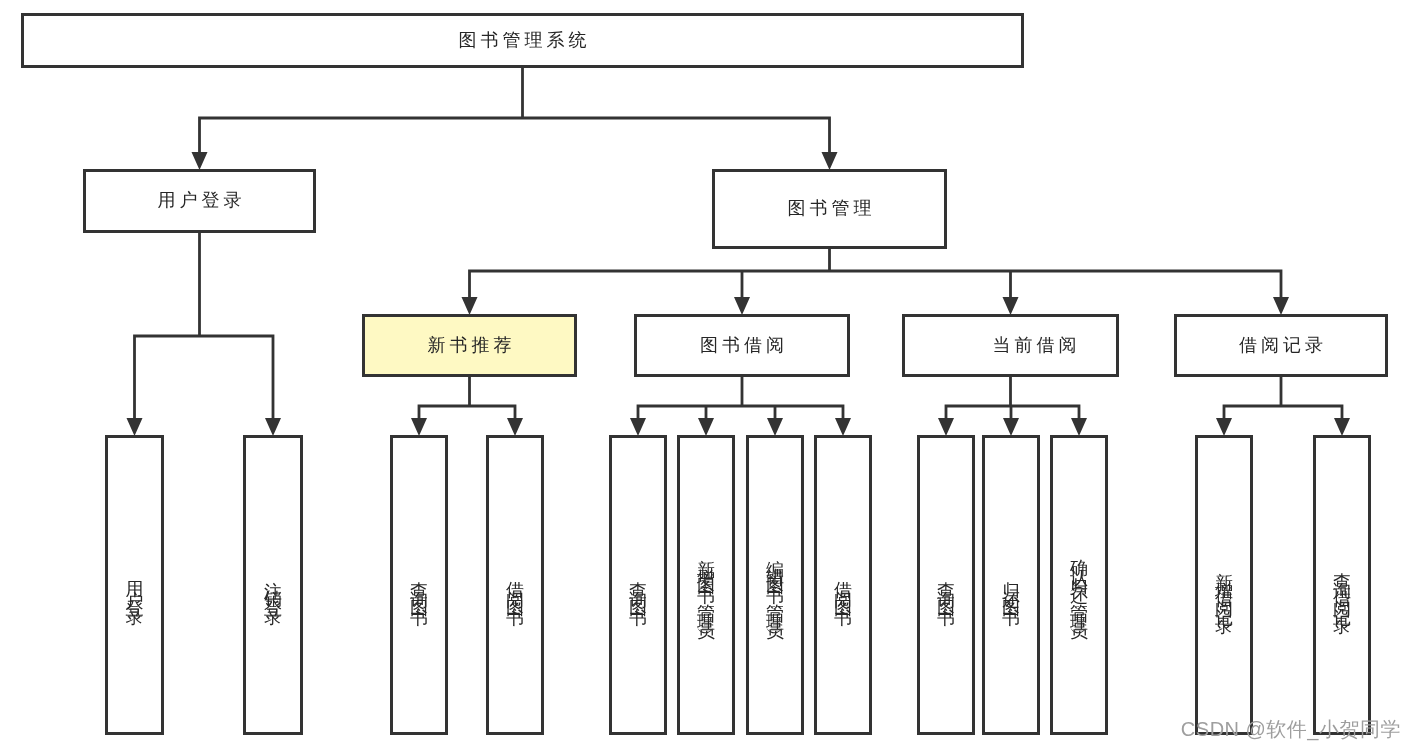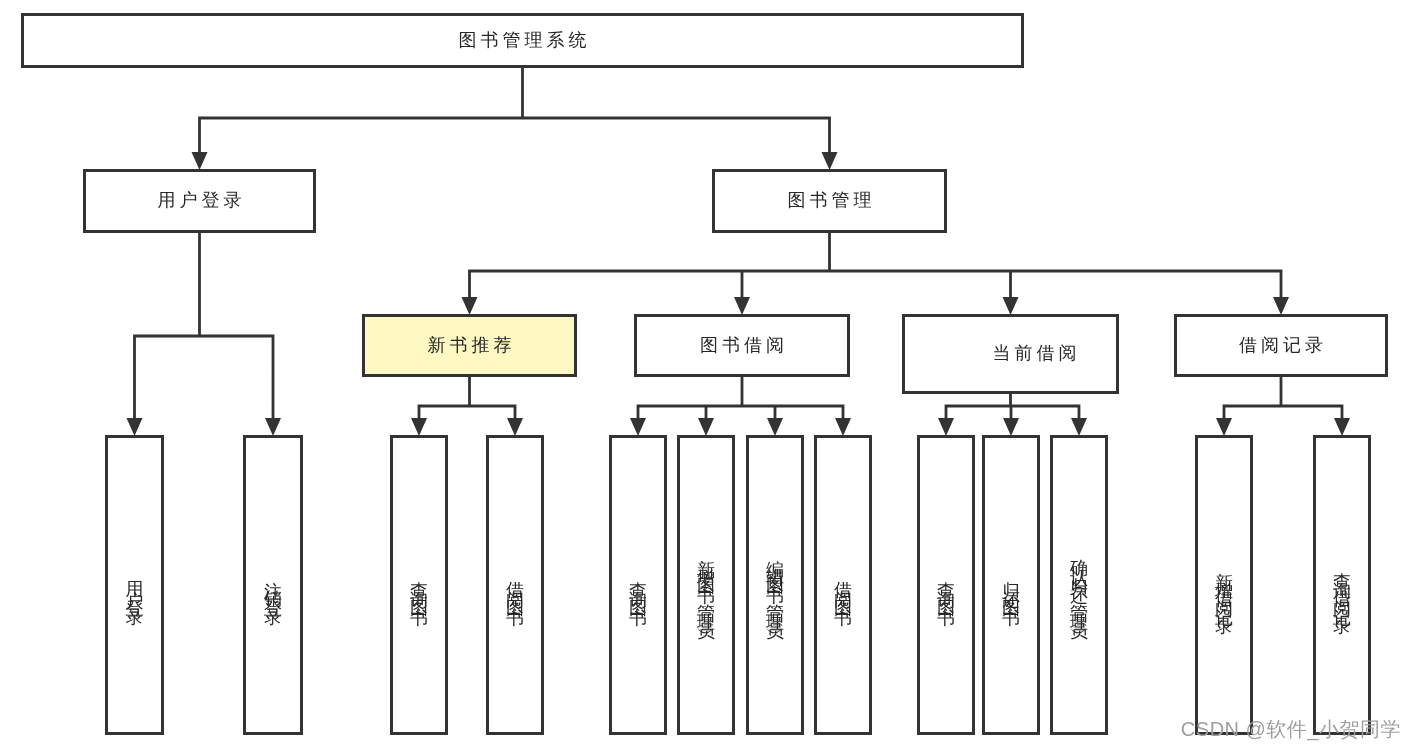--- a/index.html
+++ b/index.html
@@ -67,36 +67,36 @@
       <path d="M 522.5 68 V 118 M 199.5 118 H 829.5 M 199.5 118 V 157 M 829.5 118 V 157 M 199.5 233 V 336 M 134.5 336 H 273 M 134.5 336 V 423 M 273 336 V 423 M 829.5 233 V 271 M 469.5 271 H 1281 M 469.5 271 V 302 M 742 271 V 302 M 1010.5 271 V 302 M 1281 271 V 302 M 469.5 377 V 406 M 419 406 H 515 M 419 406 V 423 M 515 406 V 423 M 742 377 V 406 M 638 406 H 843 M 638 406 V 423 M 706 406 V 423 M 775 406 V 423 M 843 406 V 423 M 1010.5 377 V 406 M 946 406 H 1079 M 946 406 V 423 M 1011 406 V 423 M 1079 406 V 423 M 1281 377 V 406 M 1224 406 H 1342 M 1224 406 V 423 M 1342 406 V 423 " fill="none" stroke="#333333" stroke-width="2.8" stroke-linecap="square"></path>
       <path d="M 191.5 152 L 207.5 152 L 199.5 170 Z M 821.5 152 L 837.5 152 L 829.5 170 Z M 126.5 418 L 142.5 418 L 134.5 436 Z M 265 418 L 281 418 L 273 436 Z M 461.5 297 L 477.5 297 L 469.5 315 Z M 734 297 L 750 297 L 742 315 Z M 1002.5 297 L 1018.5 297 L 1010.5 315 Z M 1273 297 L 1289 297 L 1281 315 Z M 411 418 L 427 418 L 419 436 Z M 507 418 L 523 418 L 515 436 Z M 630 418 L 646 418 L 638 436 Z M 698 418 L 714 418 L 706 436 Z M 767 418 L 783 418 L 775 436 Z M 835 418 L 851 418 L 843 436 Z M 938 418 L 954 418 L 946 436 Z M 1003 418 L 1019 418 L 1011 436 Z M 1071 418 L 1087 418 L 1079 436 Z M 1216 418 L 1232 418 L 1224 436 Z M 1334 418 L 1350 418 L 1342 436 Z " fill="#333333" stroke="none"></path>
     </svg>
   <div class="watermark" style="color: rgb(158, 158, 158);">CSDN @软件_小贺同学</div>
 <div class="node" style="left: 21px; top: 13px; width: 1003px; height: 55px; border-color: rgb(51, 51, 51); background: rgb(255, 255, 255); color: rgb(38, 38, 38);">
       <span class="label">图书管理系统</span>
     </div>
     <div class="node" style="left: 83px; top: 169px; width: 233px; height: 64px; border-color: rgb(51, 51, 51); background: rgb(255, 255, 255); color: rgb(38, 38, 38);">
       <span class="label">用户登录</span>
     </div>
-    <div class="node" style="left: 712px; top: 169px; width: 235px; height: 64px; border-color: rgb(51, 51, 51); background: rgb(255, 255, 255); color: rgb(38, 38, 38);">
+    <div class="node" style="left: 712px; top: 169px; width: 235px; height: 80px; border-color: rgb(51, 51, 51); background: rgb(255, 255, 255); color: rgb(38, 38, 38);">
       <span class="label">图书管理</span>
     </div>
     <div class="node vert" style="left: 105px; top: 435px; width: 59px; height: 300px; border-color: rgb(51, 51, 51); background: rgb(255, 255, 255); color: rgb(38, 38, 38);">
       <span class="label">用户登录</span>
     </div>
     <div class="node vert" style="left: 243px; top: 435px; width: 60px; height: 300px; border-color: rgb(51, 51, 51); background: rgb(255, 255, 255); color: rgb(38, 38, 38);">
       <span class="label">注销登录</span>
     </div>
     <div class="node" style="left: 362px; top: 314px; width: 215px; height: 63px; border-color: rgb(51, 51, 51); background: #fef9c3; color: rgb(38, 38, 38);">
       <span class="label">新书推荐</span>
     </div>
     <div class="node" style="left: 634px; top: 314px; width: 216px; height: 63px; border-color: rgb(51, 51, 51); background: rgb(255, 255, 255); color: rgb(38, 38, 38);">
       <span class="label">图书借阅</span>
     </div>
-    <div class="node" style="left: 902px; top: 314px; width: 217px; height: 80px; border-color: rgb(51, 51, 51); background: rgb(255, 255, 255); color: rgb(38, 38, 38); padding-left: 48px;">
+    <div class="node" style="left: 902px; top: 314px; width: 217px; height: 63px; border-color: rgb(51, 51, 51); background: rgb(255, 255, 255); color: rgb(38, 38, 38); padding-left: 48px;">
       <span class="label">当前借阅</span>
     </div>
     <div class="node" style="left: 1174px; top: 314px; width: 214px; height: 63px; border-color: rgb(51, 51, 51); background: rgb(255, 255, 255); color: rgb(38, 38, 38);">
       <span class="label">借阅记录</span>
     </div>
     <div class="node vert" style="left: 390px; top: 435px; width: 58px; height: 300px; border-color: rgb(51, 51, 51); background: rgb(255, 255, 255); color: rgb(38, 38, 38);">
       <span class="label">查询图书</span>
     </div>
     <div class="node vert" style="left: 486px; top: 435px; width: 58px; height: 300px; border-color: rgb(51, 51, 51); background: rgb(255, 255, 255); color: rgb(38, 38, 38);">
       <span class="label">借阅图书</span>

